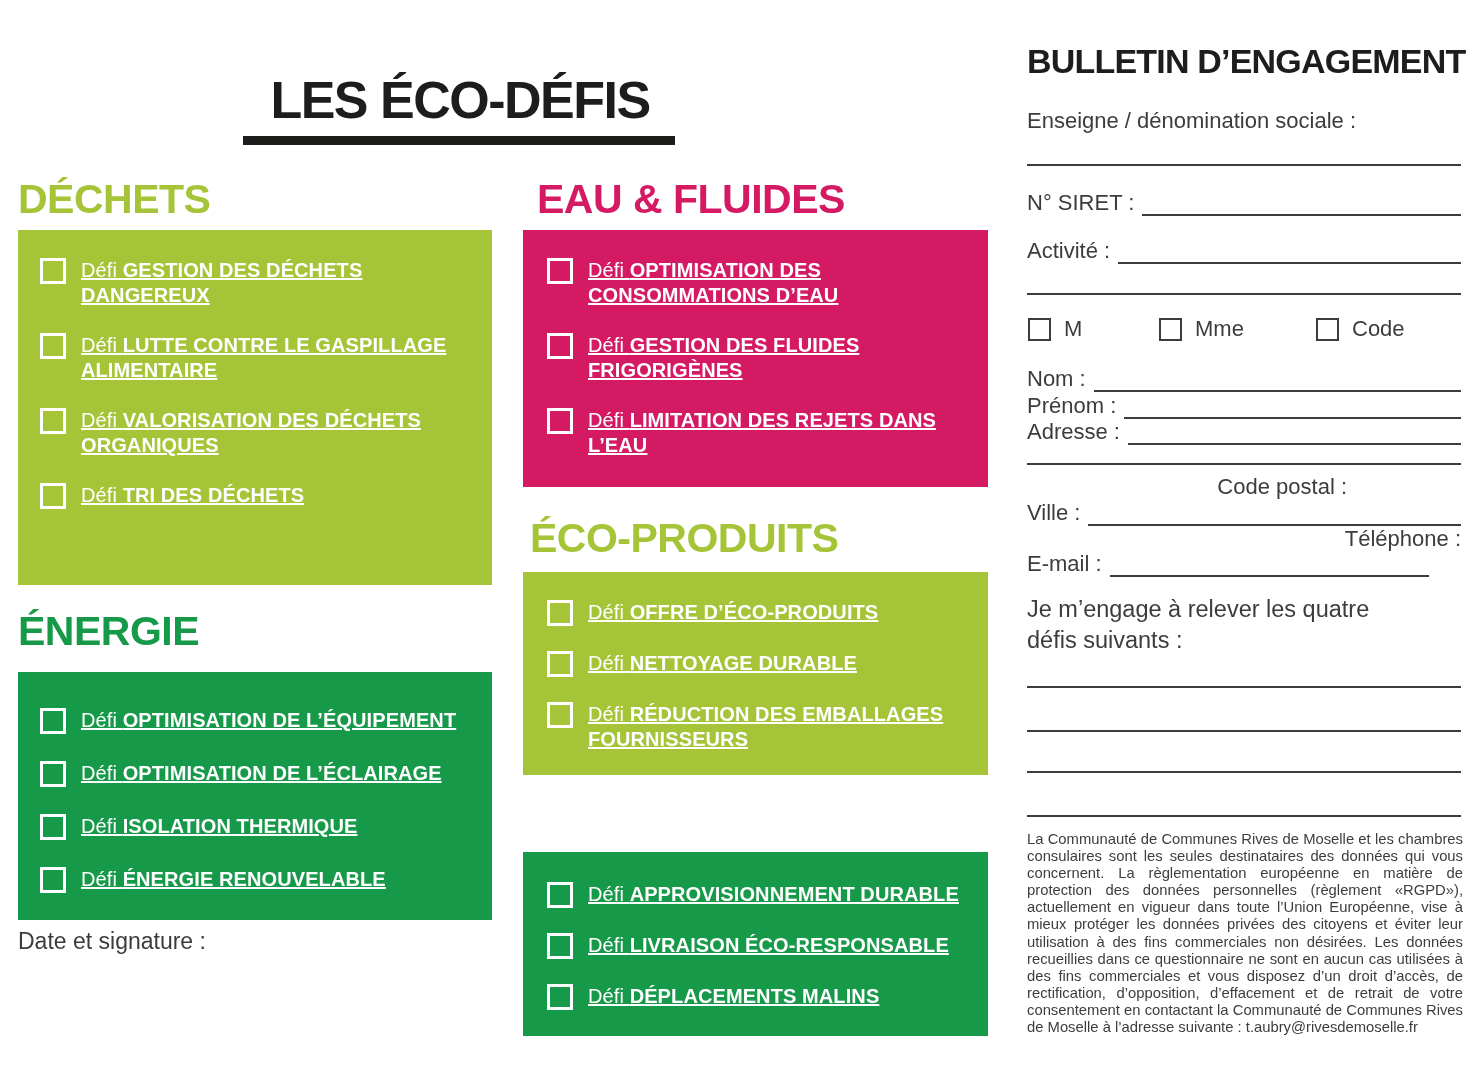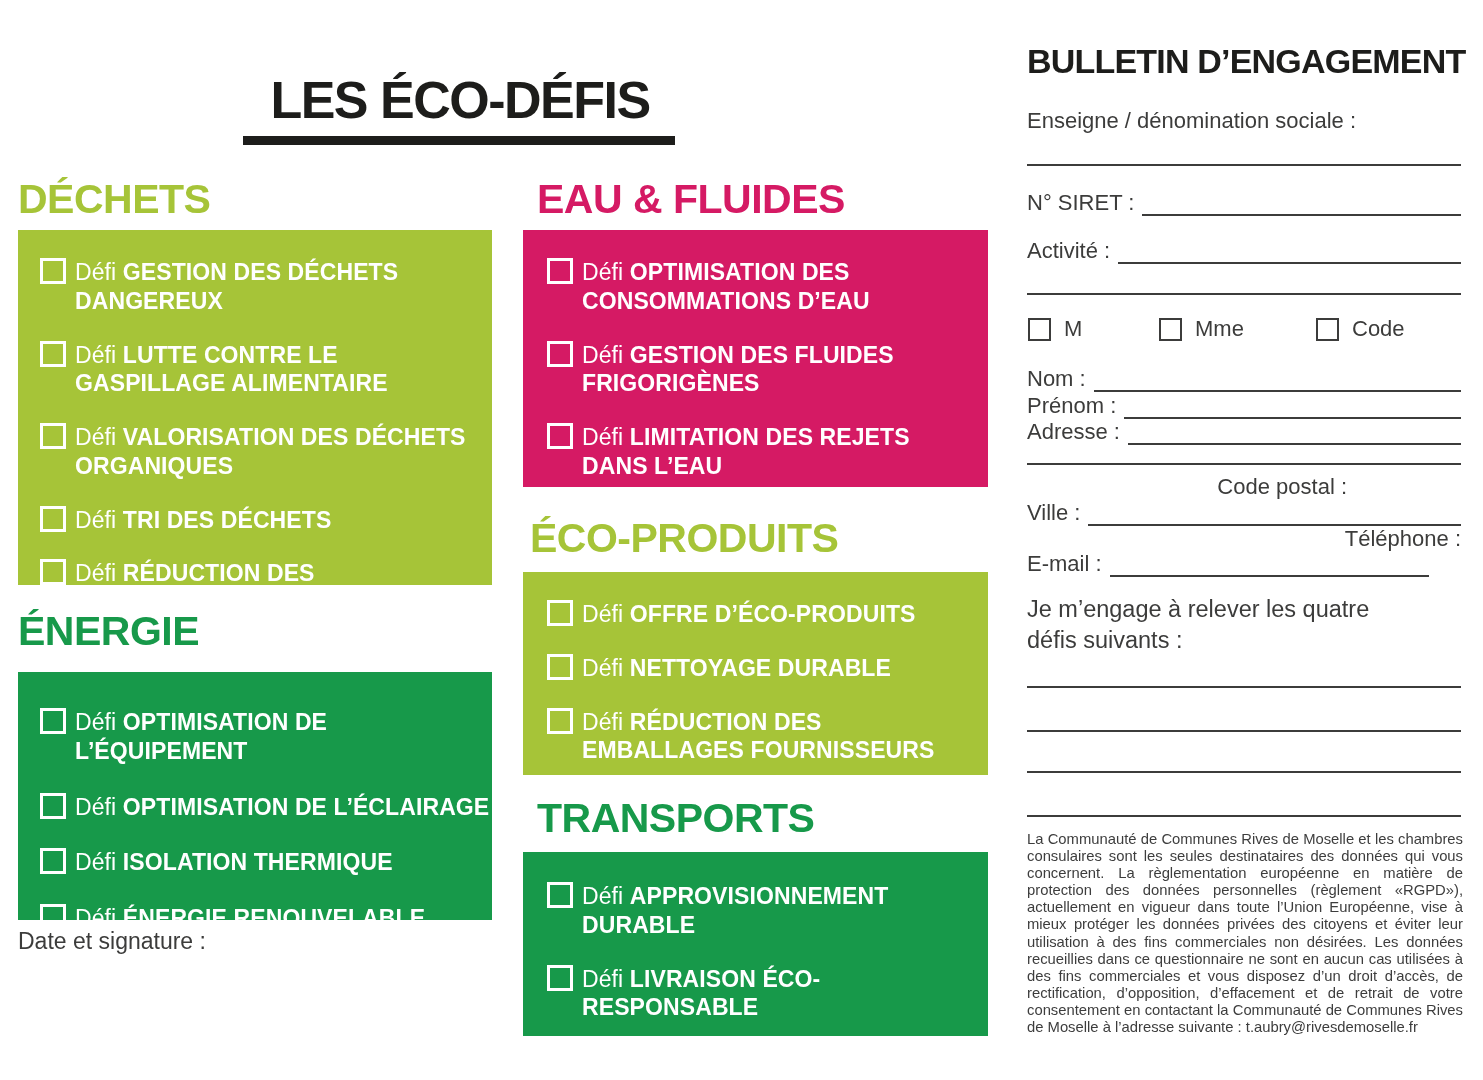--- a/index.html
+++ b/index.html
@@ -32,21 +32,21 @@
   #box-dechets    { left:18px;  top:230px; width:474px; height:355px; padding:28px 8px 0 22px; }
   #box-energie    { left:18px;  top:672px; width:474px; height:248px; padding:36px 0 0 22px; }
   #box-eau        { left:523px; top:230px; width:465px; height:257px; padding:28px 10px 1px 24px; }
   #box-eco        { left:523px; top:572px; width:465px; height:203px; padding:28px 10px 0 24px; }
   #box-transports { left:523px; top:852px; width:465px; height:184px; padding:30px 10px 0 24px; }
 
   .row { display:flex; align-items:flex-start; margin-bottom:25px; }
   #box-energie .row { margin-bottom:27px; }
   .cbw { flex:0 0 auto; width:26px; height:26px; border:3px solid #fff; margin-top:0;
     background:transparent; }
-  .txt { margin-left:9px; font-size:23px; line-height:1.25; letter-spacing:0.1px; }
+  .txt { margin-left:15px; font-size:20px; line-height:1.25; letter-spacing:0.1px;text-decoration:underline; }
   .pfx { font-weight:400; }
   .lbl { font-weight:700; }
 
   .date-sig { position:absolute; left:18px; top:928px; font-size:23px; color:var(--gray); }
 
   
   .form { position:absolute; left:1027px; top:0; width:436px; height:1080px; color:var(--gray); }
   .form-title { position:absolute; left:0; top:42px; width:436px; font-size:34px; font-weight:700;
     letter-spacing:-0.8px; color:var(--ink); white-space:nowrap; }
   .flabel { font-size:22px; color:var(--gray); white-space:pre; }
@@ -97,24 +97,20 @@
       <p class="txt"><span class="pfx">Défi</span> <span class="lbl">LUTTE CONTRE LE GASPILLAGE ALIMENTAIRE</span></p>
     </div>
     <div class="row">
       <span class="cbw"></span>
       <p class="txt"><span class="pfx">Défi</span> <span class="lbl">VALORISATION DES DÉCHETS ORGANIQUES</span></p>
     </div>
     <div class="row">
       <span class="cbw"></span>
       <p class="txt"><span class="pfx">Défi</span> <span class="lbl">TRI DES DÉCHETS</span></p>
     </div>
-    <div class="row">
-      <span class="cbw"></span>
-      <p class="txt"><span class="pfx">Défi</span> <span class="lbl">RÉDUCTION DES EMBALLAGES/SACS CLIENTS</span></p>
-    </div>
   </section>
 
   <h2 class="sec-h h-green" id="h-energie">ÉNERGIE</h2>
   <section class="cbox bg-green" id="box-energie">
     <div class="row">
       <span class="cbw"></span>
       <p class="txt"><span class="pfx">Défi</span> <span class="lbl">OPTIMISATION DE L’ÉQUIPEMENT</span></p>
     </div>
     <div class="row">
       <span class="cbw"></span>
@@ -157,21 +153,20 @@
     <div class="row">
       <span class="cbw"></span>
       <p class="txt"><span class="pfx">Défi</span> <span class="lbl">NETTOYAGE DURABLE</span></p>
     </div>
     <div class="row">
       <span class="cbw"></span>
       <p class="txt"><span class="pfx">Défi</span> <span class="lbl">RÉDUCTION DES EMBALLAGES FOURNISSEURS</span></p>
     </div>
   </section>
 
-  <h2 class="sec-h h-green" id="h-transports">TRANSPORTS</h2>
   <section class="cbox bg-green" id="box-transports">
     <div class="row">
       <span class="cbw"></span>
       <p class="txt"><span class="pfx">Défi</span> <span class="lbl">APPROVISIONNEMENT DURABLE</span></p>
     </div>
     <div class="row">
       <span class="cbw"></span>
       <p class="txt"><span class="pfx">Défi</span> <span class="lbl">LIVRAISON ÉCO-RESPONSABLE</span></p>
     </div>
     <div class="row">

